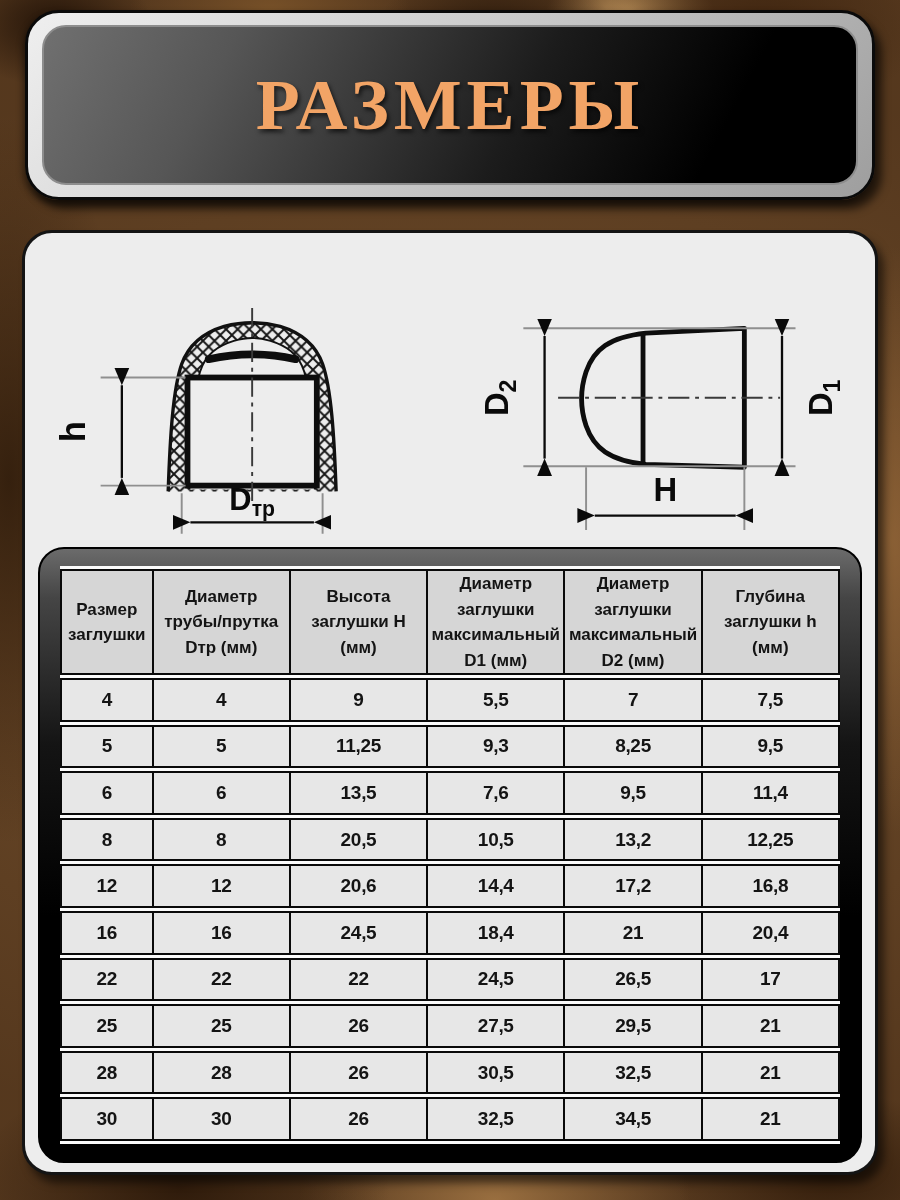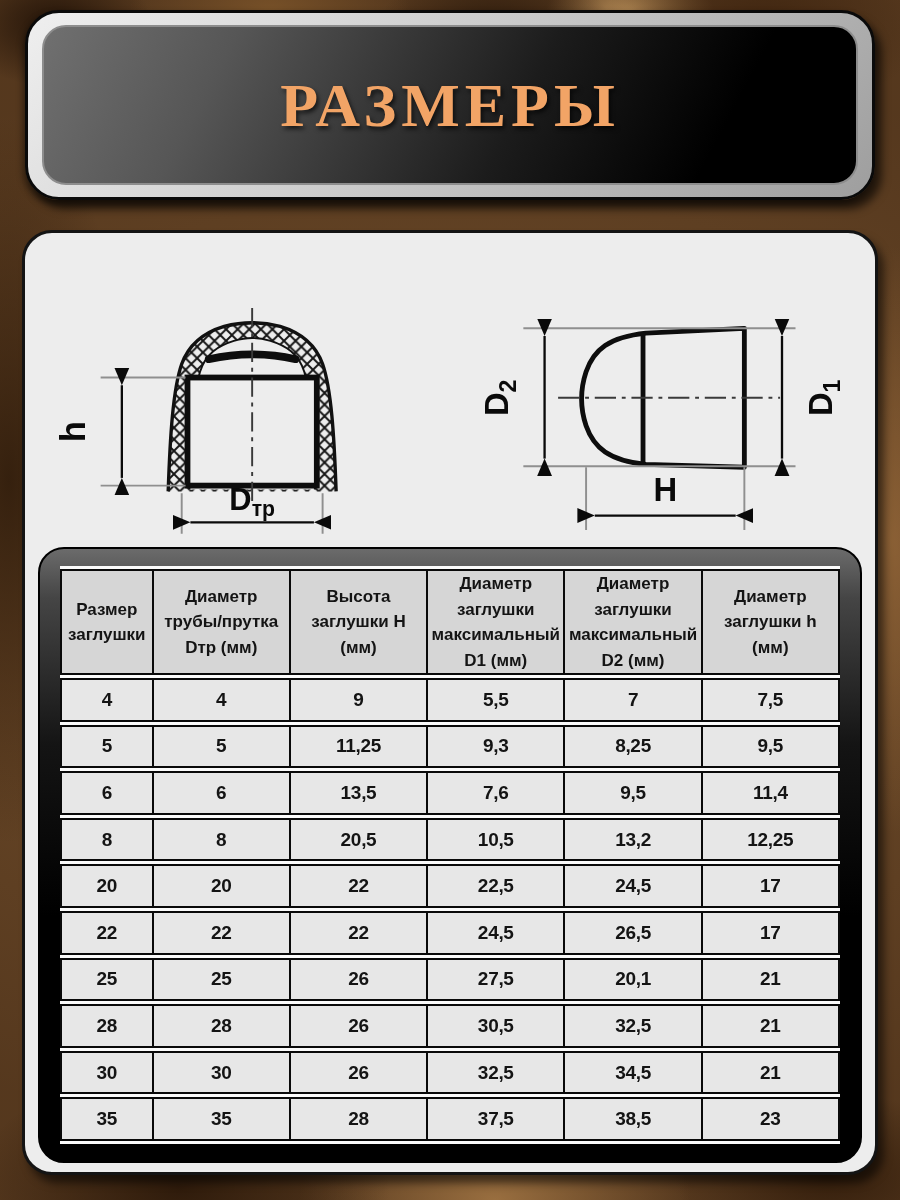--- a/index.html
+++ b/index.html
@@ -26,21 +26,21 @@
     border:3px solid #0a0a0a;border-radius:34px;
     box-shadow:7px 9px 9px rgba(0,0,0,.6),-2px 4px 7px rgba(0,0,0,.45);
     padding:12px 14px;
   }
   .banner-inner{
     height:100%;box-sizing:border-box;border-radius:24px;border:2px solid #8d8d8d;
     background:linear-gradient(118deg,#707070 0%,#565656 22%,#1c1c1c 58%,#000 82%);
     display:flex;align-items:center;justify-content:center;
   }
   .page-title{
-    font-family:"Liberation Serif",serif;font-weight:bold;font-size:62px;
+    font-family:"Liberation Serif",serif;font-weight:bold;font-size:72px;
     color:#f2a466;letter-spacing:5px;margin:0;line-height:1;
     text-shadow:2px 3px 4px rgba(0,0,0,.65);
   }
   .main-card{
     margin:30px 22px 0;height:945px;box-sizing:border-box;
     background:#ededed;border:3px solid #141414;border-radius:30px;
     box-shadow:6px 8px 9px rgba(0,0,0,.55);
   }
   .diagrams{display:flex;height:310px;padding:4px 10px 0;}
   .diagrams svg{width:50%;height:100%;}
@@ -138,21 +138,21 @@
           <col style="width:17.6%">
       </colgroup>
       <thead>
         <tr>
 
         <th>Размер заглушки</th>
             <th>Диаметр трубы/прутка Dтр (мм)</th>
             <th>Высота заглушки H (мм)</th>
             <th>Диаметр заглушки максимальный D1 (мм)</th>
             <th>Диаметр заглушки максимальный D2 (мм)</th>
-            <th>Диаметр заглушки h (мм)</th>
+            <th>Глубина заглушки h (мм)</th>
           </tr>
       </thead>
       <tbody>
 
       <tr>
           <td>4</td>
           <td>4</td>
           <td>9</td>
           <td>5,5</td>
           <td>7</td>
@@ -176,63 +176,63 @@
         </tr>
           <tr>
           <td>8</td>
           <td>8</td>
           <td>20,5</td>
           <td>10,5</td>
           <td>13,2</td>
           <td>12,25</td>
         </tr>
           <tr>
-          <td>20</td>
-          <td>20</td>
-          <td>22</td>
-          <td>22,5</td>
+          <td>12</td>
+          <td>12</td>
+          <td>20,6</td>
+          <td>14,4</td>
+          <td>17,2</td>
+          <td>16,8</td>
+        </tr>
+          <tr>
+          <td>16</td>
+          <td>16</td>
           <td>24,5</td>
-          <td>17</td>
+          <td>18,4</td>
+          <td>21</td>
+          <td>20,4</td>
         </tr>
           <tr>
           <td>22</td>
           <td>22</td>
           <td>22</td>
           <td>24,5</td>
           <td>26,5</td>
           <td>17</td>
         </tr>
           <tr>
           <td>25</td>
           <td>25</td>
           <td>26</td>
           <td>27,5</td>
-          <td>20,1</td>
+          <td>29,5</td>
           <td>21</td>
         </tr>
           <tr>
           <td>28</td>
           <td>28</td>
           <td>26</td>
           <td>30,5</td>
           <td>32,5</td>
           <td>21</td>
         </tr>
           <tr>
           <td>30</td>
           <td>30</td>
           <td>26</td>
           <td>32,5</td>
           <td>34,5</td>
           <td>21</td>
         </tr>
-          <tr>
-          <td>35</td>
-          <td>35</td>
-          <td>28</td>
-          <td>37,5</td>
-          <td>38,5</td>
-          <td>23</td>
-        </tr>
         </tbody>
     </table>
   </div>
 </div>
 
 </body></html>

